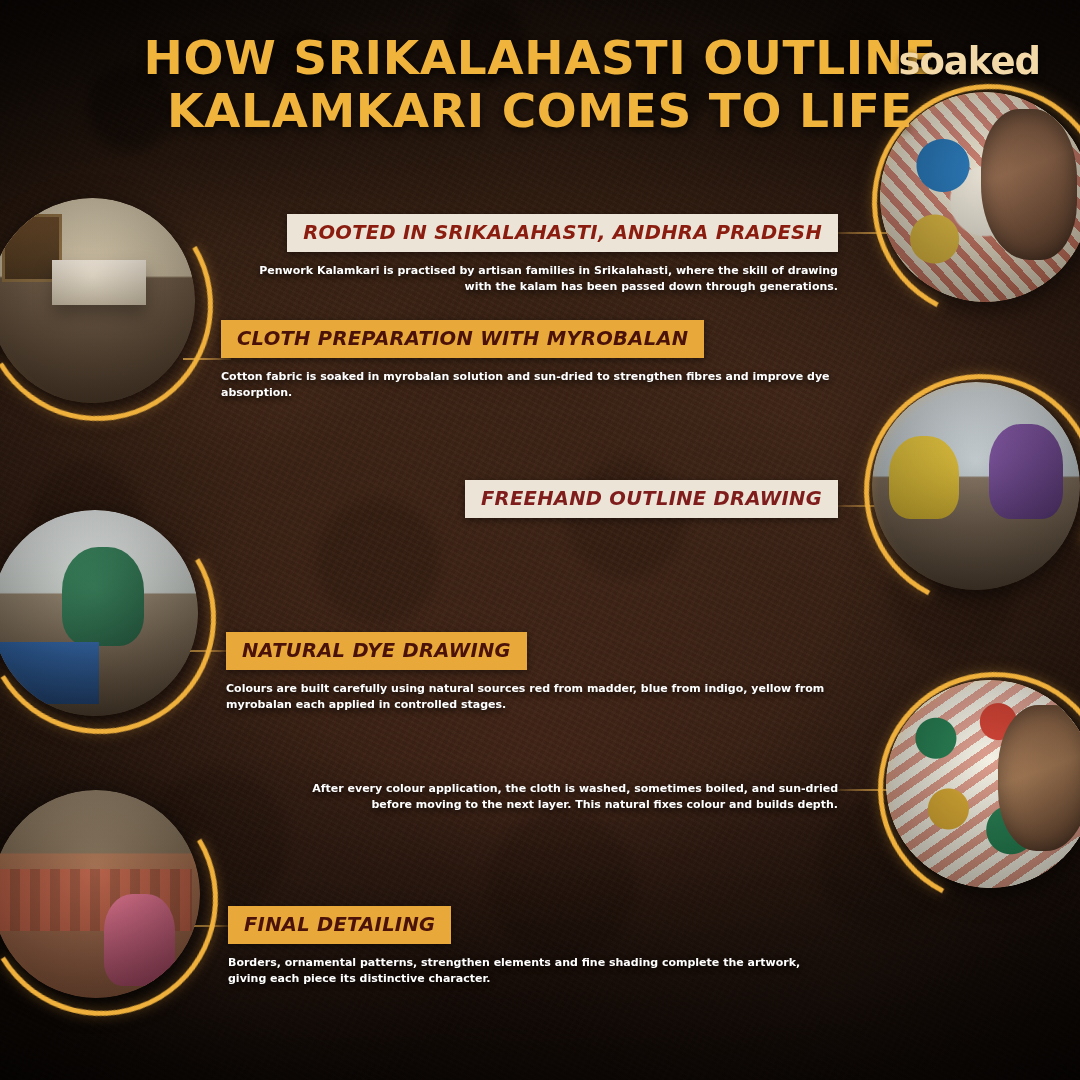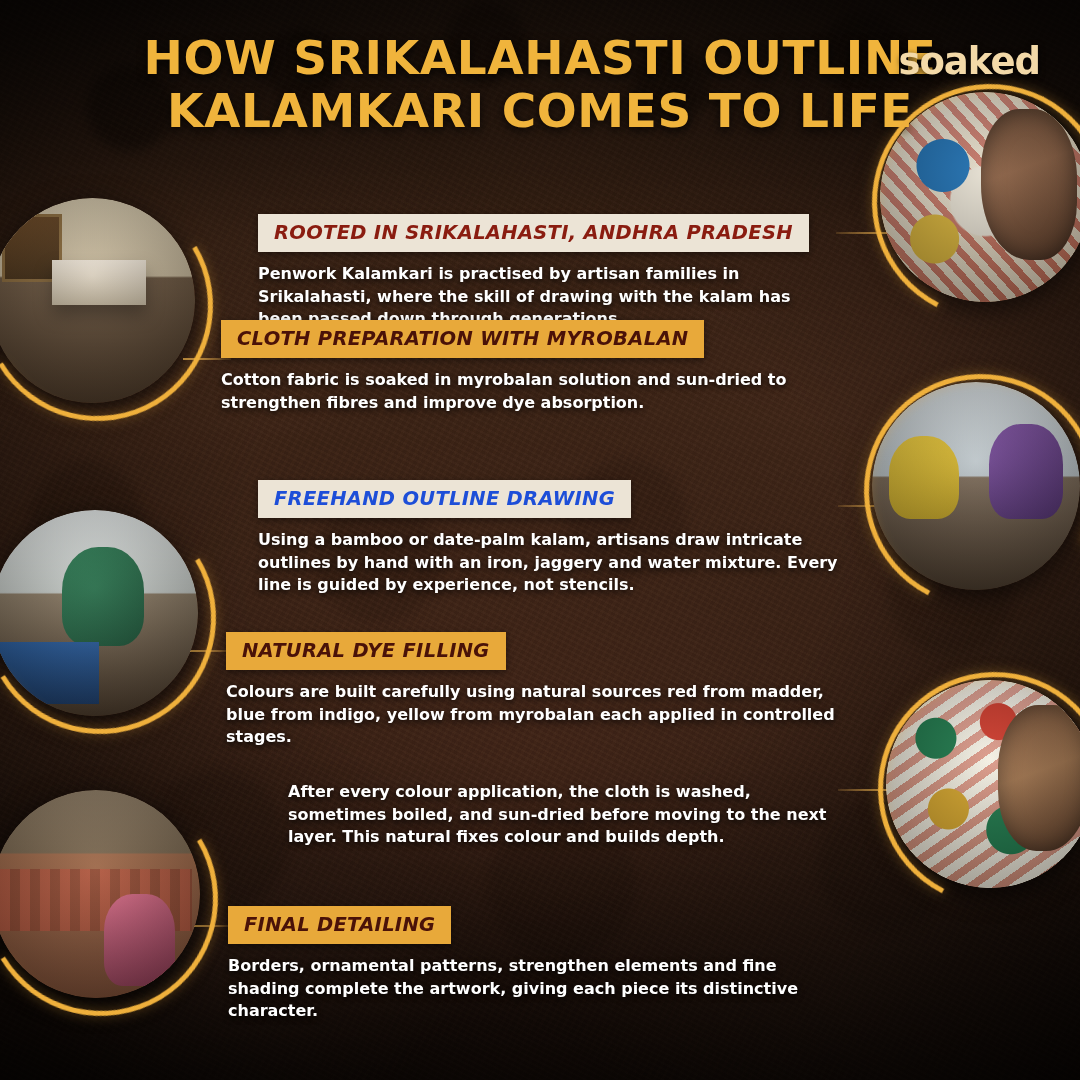--- a/index.html
+++ b/index.html
@@ -114,28 +114,28 @@
     font-weight: 800;
     font-style: italic;
     letter-spacing: .3px;
     color: #4a1208;
     white-space: nowrap;
     box-shadow: 0 2px 7px rgba(0,0,0,.45);
     font-family: "DejaVu Sans", "Liberation Sans", sans-serif;
   }
   .step-body {
     margin-top: 11px;
-    font-size: 16px;
+    font-size: 11px;
     font-weight: 700;
     line-height: 1.42;
     color: #ffffff;
     text-shadow: 0 2px 6px rgba(0,0,0,.85);
     font-family: "DejaVu Sans", "Liberation Sans", sans-serif;
   }
-  .align-right  { }
+  .align-right  { text-align: right; }
   .align-left   { text-align: left; }
 
   
   .conn {
     position: absolute;
     height: 2px;
     background: linear-gradient(90deg, rgba(240,180,80,.15), rgba(240,180,80,.95));
     z-index: 4;
   }
   .conn.rev {
@@ -379,26 +379,25 @@
     <div class="step-title" style="background:#ece4d6; color:#8a1c10;">ROOTED IN SRIKALAHASTI, ANDHRA PRADESH</div>
     <div class="step-body">Penwork Kalamkari is practised by artisan families in Srikalahasti, where the skill of drawing with the kalam has been passed down through generations.</div>
   </div>
 
   <div class="step align-left" style="left:221px; top:320px; width:620px;">
     <div class="step-title" style="background:#e8a93a; color:#4a1208;">CLOTH PREPARATION WITH MYROBALAN</div>
     <div class="step-body">Cotton fabric is soaked in myrobalan solution and sun-dried to strengthen fibres and improve dye absorption.</div>
   </div>
 
   <div class="step align-right" style="left:258px; top:480px; width:580px;">
-    <div class="step-title" style="background:#ece4d6; color:#1d4ed8;">FREEHAND OUTLINE DRAWING</div>
-    <div class="step-body">Using a bamboo or date-palm kalam, artisans draw intricate outlines by hand with an iron, jaggery and water mixture. Every line is guided by experience, not stencils.</div>
+    <div class="step-title" style="background:#ece4d6; color:#7f1d1d;">FREEHAND OUTLINE DRAWING</div>
   </div>
 
   <div class="step align-left" style="left:226px; top:632px; width:614px;">
-    <div class="step-title" style="background:#e8a93a; color:#4a1208;">NATURAL DYE FILLING</div>
+    <div class="step-title" style="background:#e8a93a; color:#4a1208;">NATURAL DYE DRAWING</div>
     <div class="step-body">Colours are built carefully using natural sources red from madder, blue from indigo, yellow from myrobalan each applied in controlled stages.</div>
   </div>
 
   <div class="step align-right" style="left:288px; top:770px; width:550px;">
     <div class="step-body">After every colour application, the cloth is washed, sometimes boiled, and sun-dried before moving to the next layer. This natural fixes colour and builds depth.</div>
   </div>
 
   <div class="step align-left" style="left:228px; top:906px; width:600px;">
     <div class="step-title" style="background:#e8a93a; color:#4a1208;">FINAL DETAILING</div>
     <div class="step-body">Borders, ornamental patterns, strengthen elements and fine shading complete the artwork, giving each piece its distinctive character.</div>

